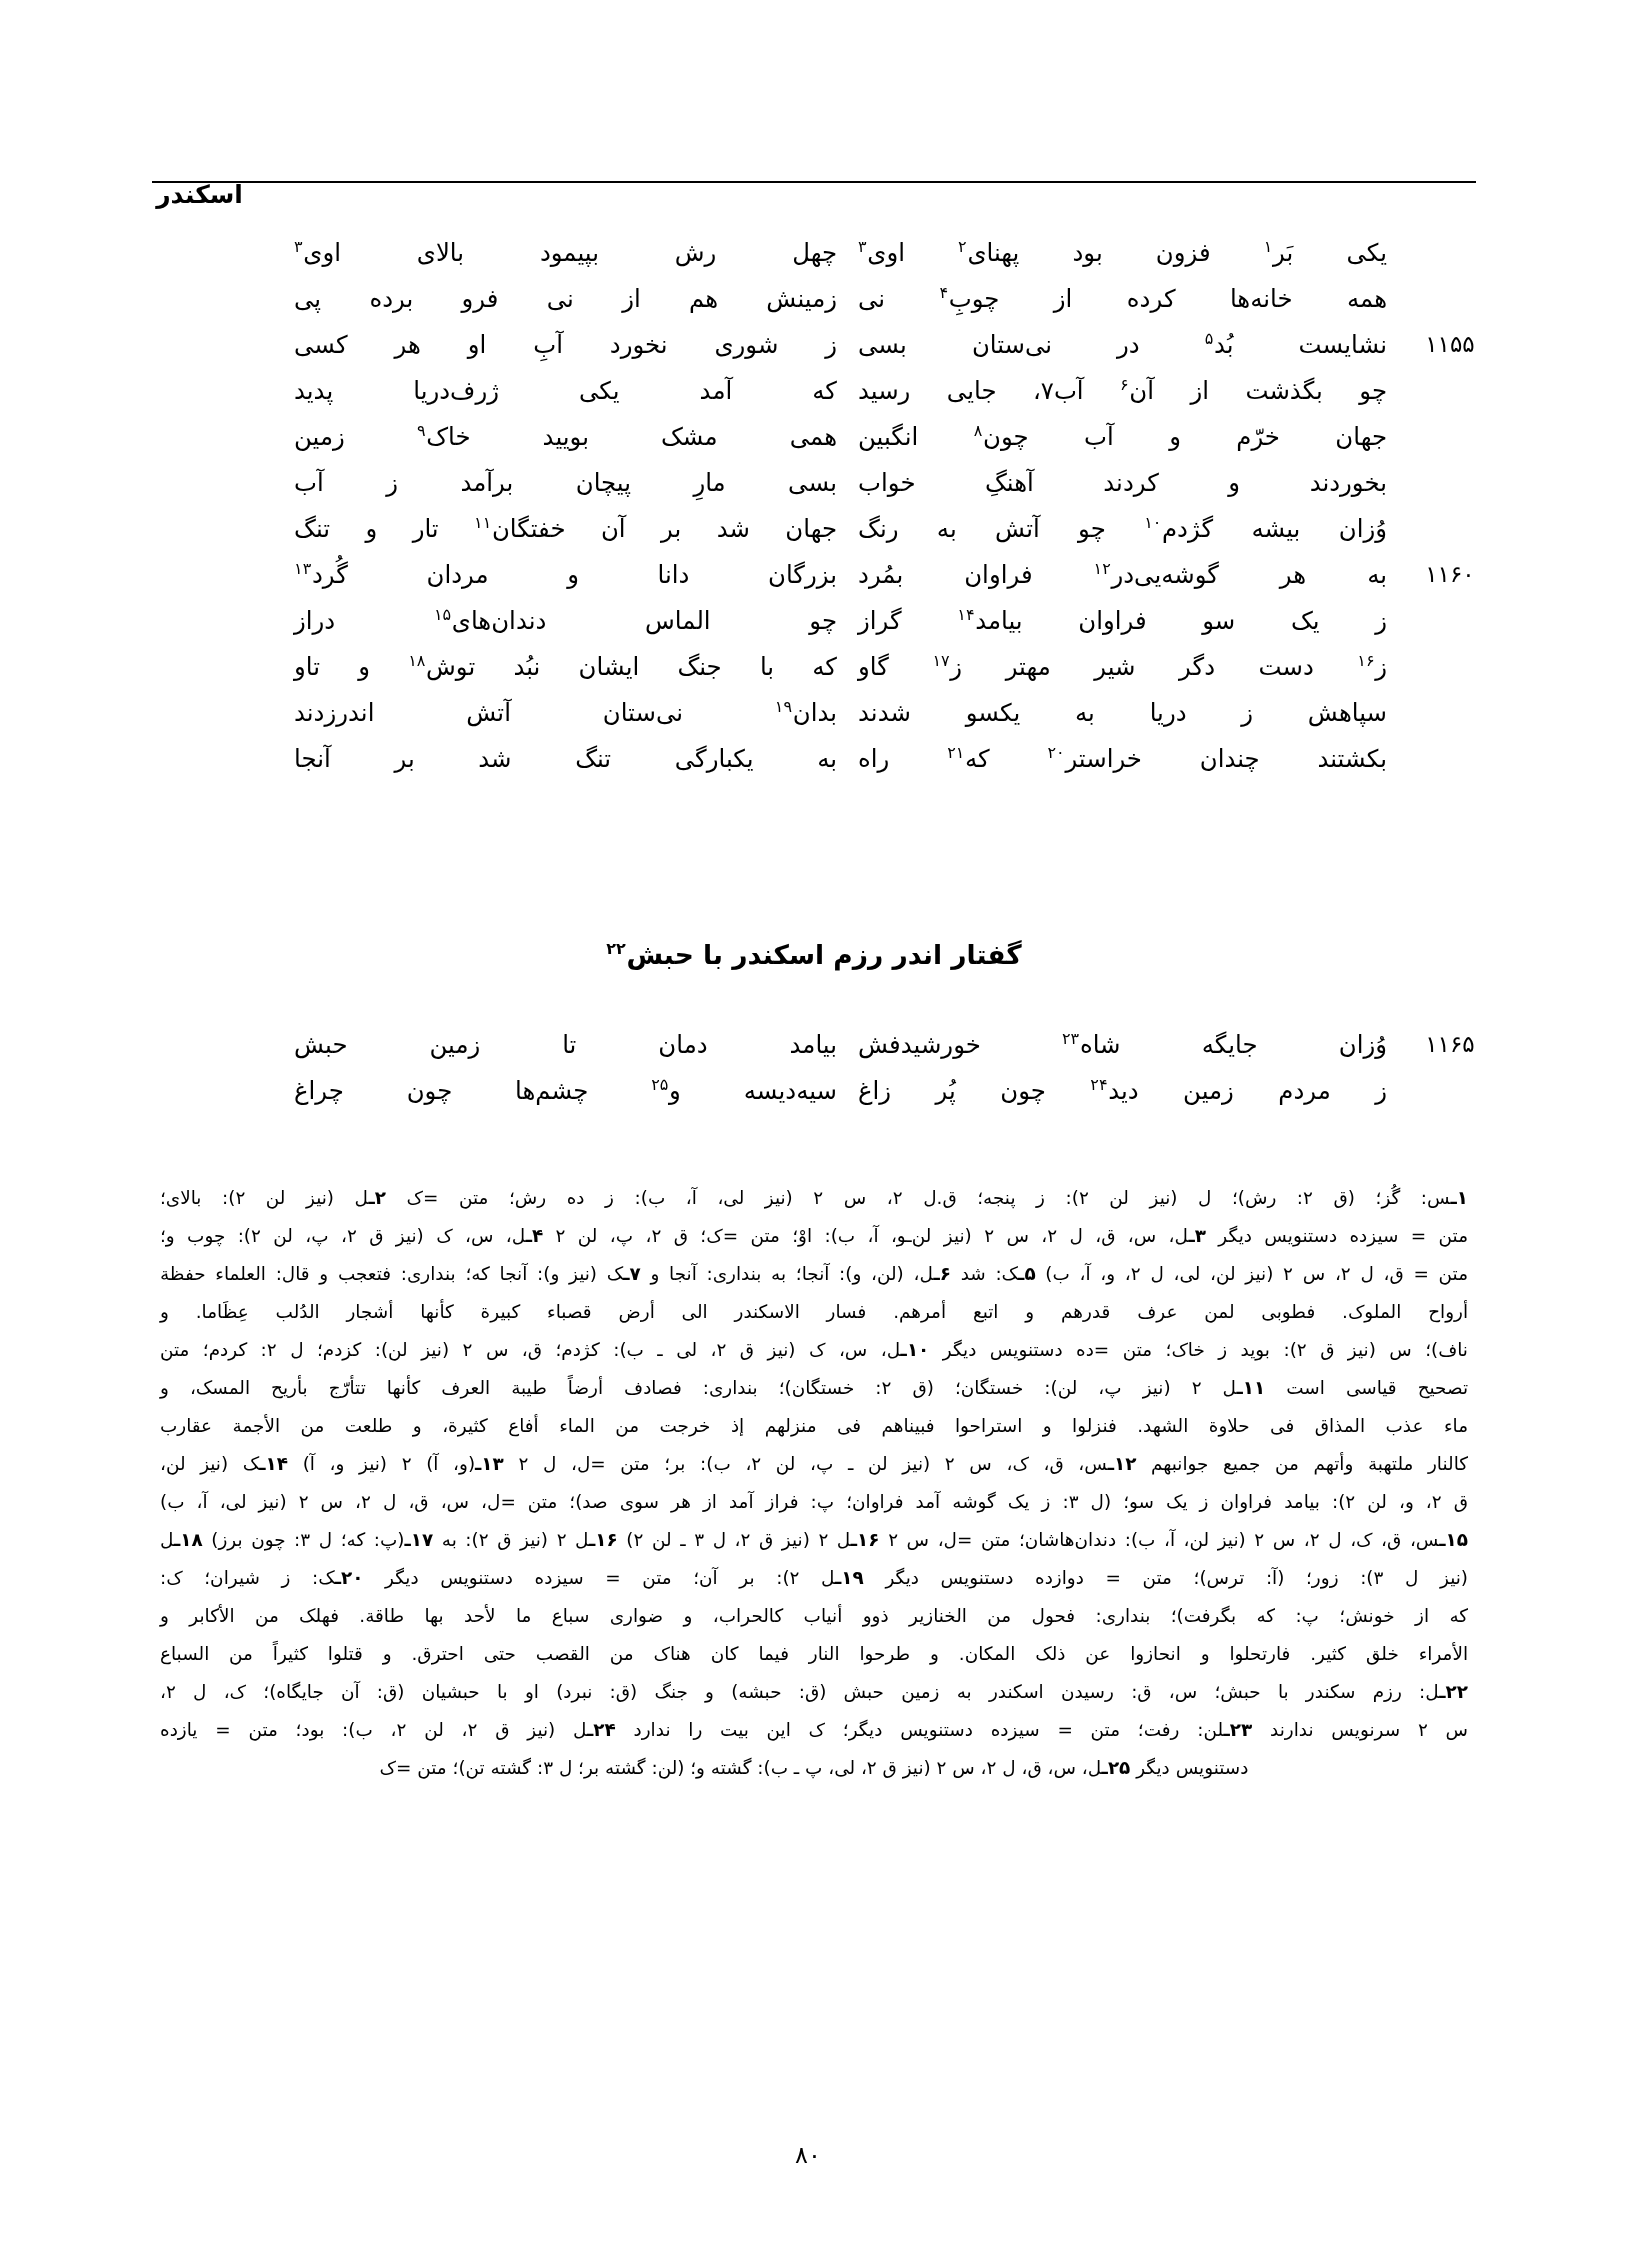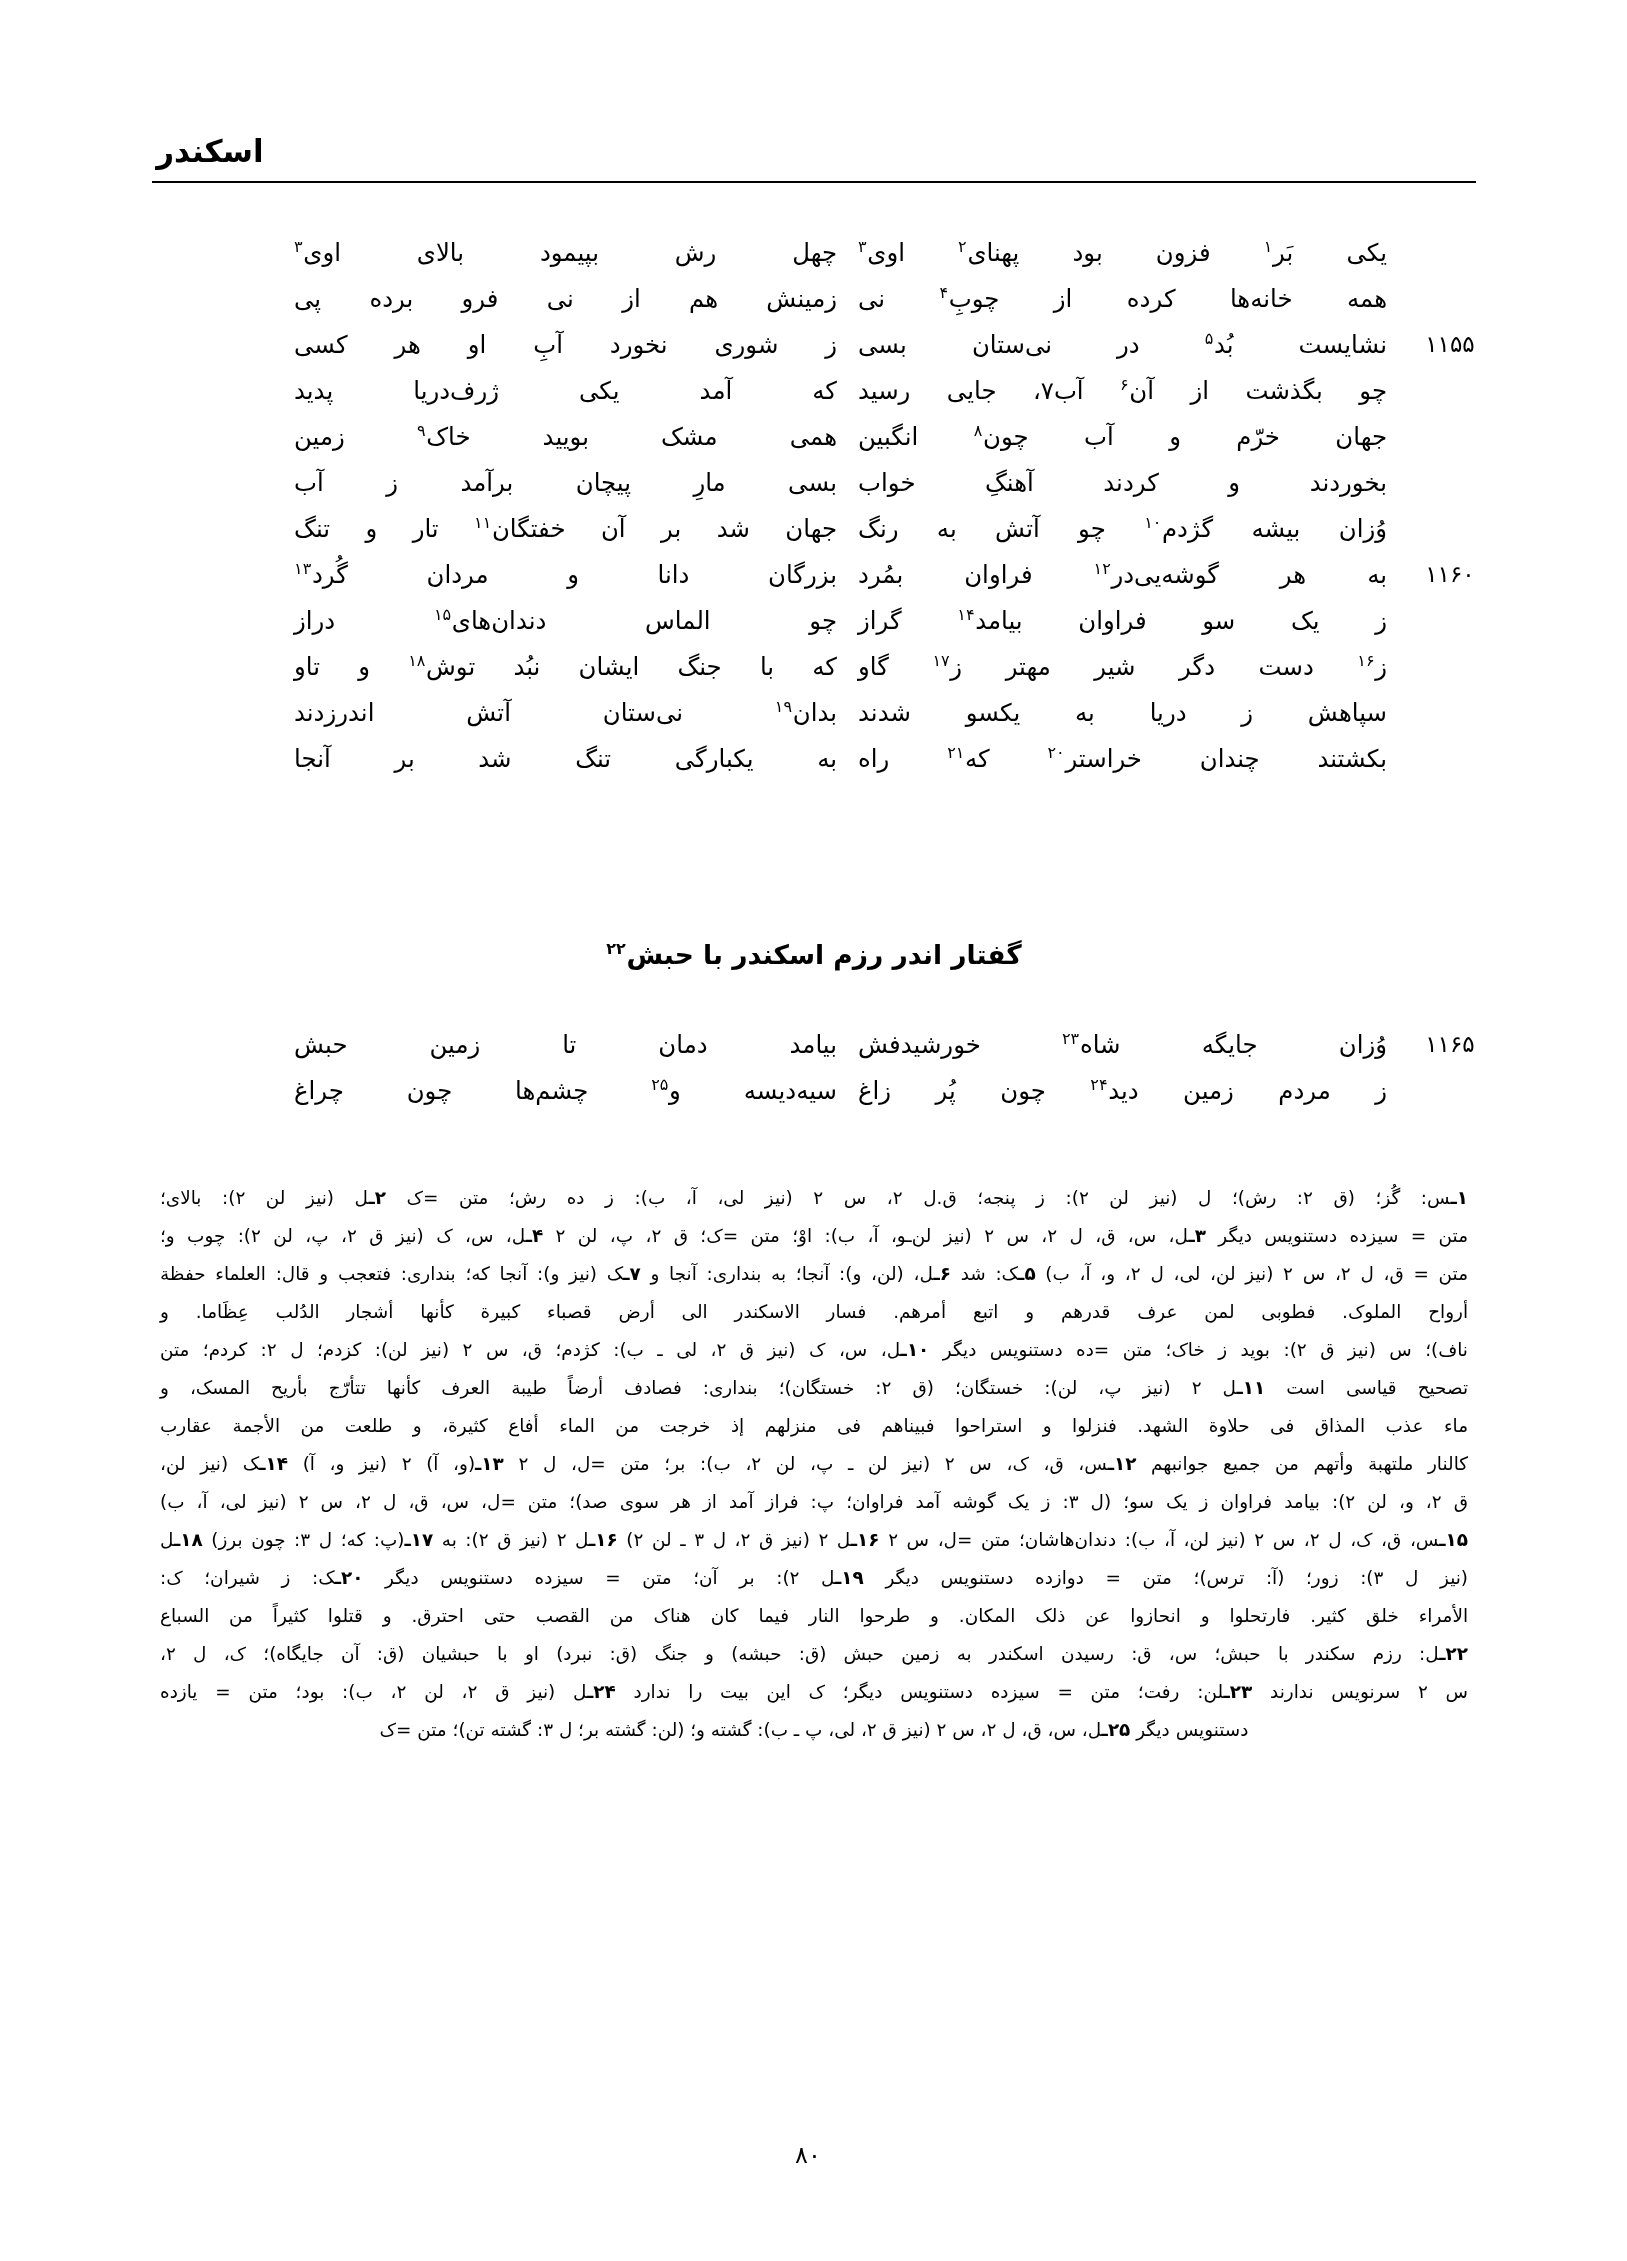--- a/index.html
+++ b/index.html
@@ -24,27 +24,28 @@
 
   
   .header-zone {
     position: absolute;
     top: 136px;
     right: 152px;
     left: 152px;
     height: 49px;
   }
   .running-head {
-    font-size: 31px;
+    font-size: 25px;
     font-weight: bold;
     text-align: left;
     letter-spacing: 0px;
     line-height: 1;
     padding-left: 4.2px;
     padding-bottom: 7px;
+    margin-top: 46px;
   }
   .header-rule {
     position: absolute;
     top: 181px;
     right: 152px;
     left: 152px;
     border-top: 2.1px solid #000;
   }
 
   
@@ -428,20 +429,21 @@
       <p>متن = سیزده دستنویس دیگر   <b>۳ـ</b>ل، س، ق، ل ۲، س ۲ (نیز لن‌ـو، آ، ب): اوْ؛ متن =ک؛ ق ۲، پ، لن ۲   <b>۴ـ</b>ل، س، ک (نیز ق ۲، پ، لن ۲): چوب و؛</p>
       <p>متن = ق، ل ۲، س ۲ (نیز لن، لی، ل ۲، و، آ، ب)   <b>۵ـ</b>ک: شد   <b>۶ـ</b>ل، (لن، و): آنجا؛ به بنداری: آنجا و   <b>۷ـ</b>ک (نیز و): آنجا که؛ بنداری: فتعجب و قال: العلماء حفظة</p>
       <p>أرواح الملوک. فطوبی لمن عرف قدرهم و اتبع أمرهم. فسار الاسکندر الی أرض قصباء کبیرة کأنها أشجار الدُلب عِظَاما. و</p>
       <p>ناف)؛ س (نیز ق ۲): بوید ز خاک؛ متن =ده دستنویس دیگر   <b>۱۰ـ</b>ل، س، ک (نیز ق ۲، لی ـ ب): کژدم؛ ق، س ۲ (نیز لن): کزدم؛ ل ۲: کردم؛ متن</p>
       <p>تصحیح قیاسی است   <b>۱۱ـ</b>ل ۲ (نیز پ، لن): خستگان؛ (ق ۲: خستگان)؛ بنداری: فصادف أرضاً طیبة العرف کأنها تتأرّج بأریح المسک، و</p>
       <p>ماء عذب المذاق فی حلاوة الشهد. فنزلوا و استراحوا فبیناهم فی منزلهم إذ خرجت من الماء أفاع کثیرة، و طلعت من الأجمة عقارب</p>
       <p>کالنار ملتهبة وأتهم من جمیع جوانبهم   <b>۱۲ـ</b>س، ق، ک، س ۲ (نیز لن ـ پ، لن ۲، ب): بر؛ متن =ل، ل ۲   <b>۱۳ـ</b>(و، آ) ۲ (نیز و، آ)   <b>۱۴ـ</b>ک (نیز لن،</p>
       <p>ق ۲، و، لن ۲): بیامد فراوان ز یک سو؛ (ل ۳: ز یک گوشه آمد فراوان؛ پ: فراز آمد از هر سوی صد)؛ متن =ل، س، ق، ل ۲، س ۲ (نیز لی، آ، ب)</p>
       <p><b>۱۵ـ</b>س، ق، ک، ل ۲، س ۲ (نیز لن، آ، ب): دندان‌هاشان؛ متن =ل، س ۲   <b>۱۶ـ</b>ل ۲ (نیز ق ۲، ل ۳ ـ لن ۲)   <b>۱۶ـ</b>ل ۲ (نیز ق ۲): به   <b>۱۷ـ</b>(پ: که؛ ل ۳: چون برز)   <b>۱۸ـ</b>ل</p>
       <p>(نیز ل ۳): زور؛ (آ: ترس)؛ متن = دوازده دستنویس دیگر   <b>۱۹ـ</b>ل ۲): بر آن؛ متن = سیزده دستنویس دیگر   <b>۲۰ـ</b>ک: ز شیران؛ ک:</p>
+      <p>که از خونش؛ پ: که بگرفت)؛ بنداری: فحول من الخنازیر ذوو أنیاب کالحراب، و ضواری سباع ما لأحد بها طاقة. فهلک من الأکابر و</p>
       <p>الأمراء خلق کثیر. فارتحلوا و انحازوا عن ذلک المکان. و طرحوا النار فیما کان هناک من القصب حتی احترق. و قتلوا کثیراً من السباع</p>
       <p><b>۲۲ـ</b>ل: رزم سکندر با حبش؛ س، ق: رسیدن اسکندر به زمین حبش (ق: حبشه) و جنگ (ق: نبرد) او با حبشیان (ق: آن جایگاه)؛ ک، ل ۲،</p>
       <p>س ۲ سرنویس ندارند   <b>۲۳ـ</b>لن: رفت؛ متن = سیزده دستنویس دیگر؛ ک این بیت را ندارد   <b>۲۴ـ</b>ل (نیز ق ۲، لن ۲، ب): بود؛ متن = یازده</p>
       <p class="last">دستنویس دیگر   <b>۲۵ـ</b>ل، س، ق، ل ۲، س ۲ (نیز ق ۲، لی، پ ـ ب): گشته و؛ (لن: گشته بر؛ ل ۳: گشته تن)؛ متن =ک</p>
     </div>
 
   <div class="folio">۸۰</div>
 
 </div>
 

